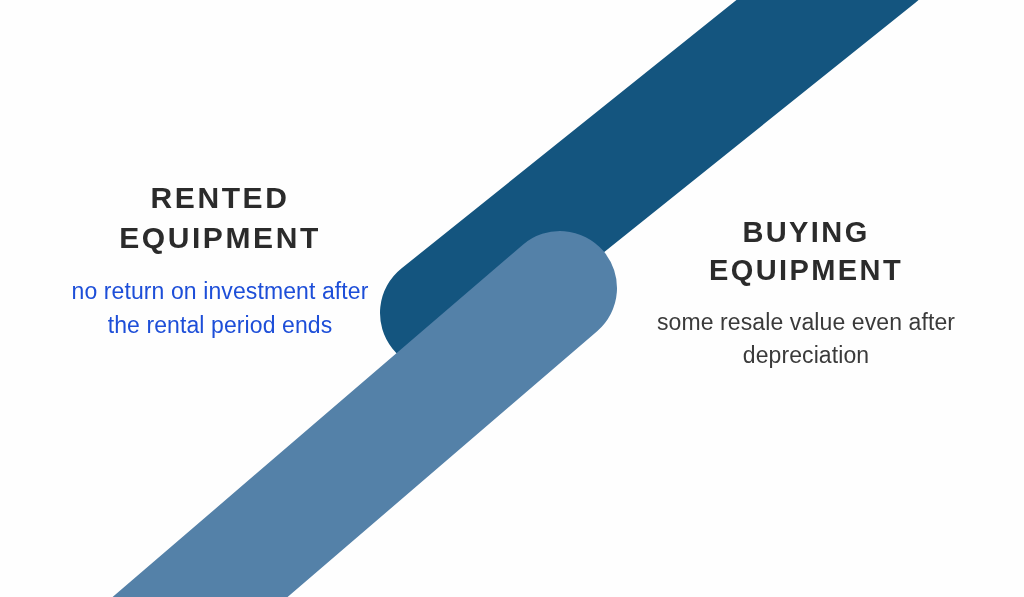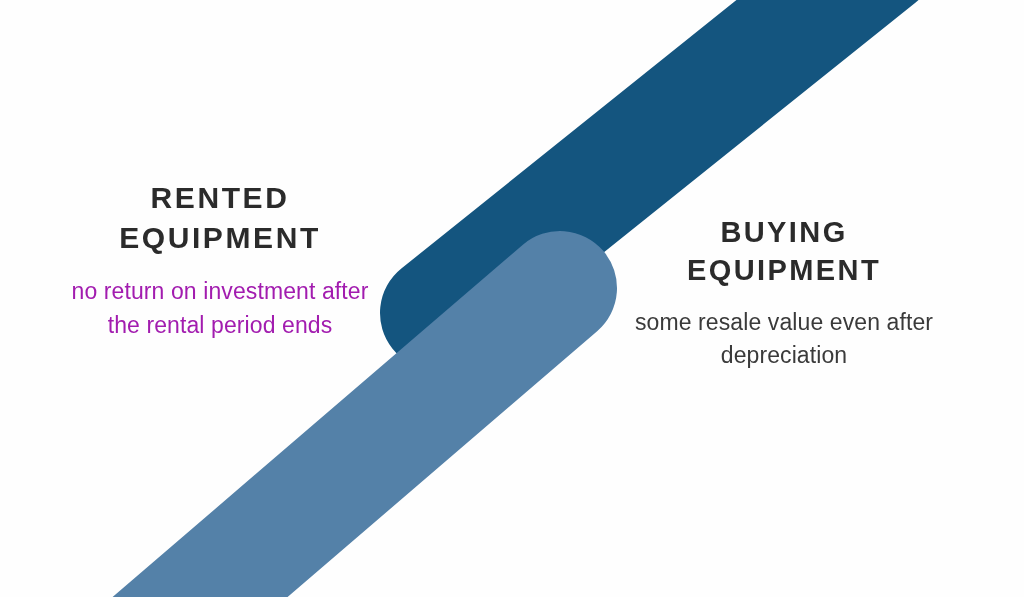--- a/index.html
+++ b/index.html
@@ -38,21 +38,21 @@
     text-align: center;
   }
 
   #panel-rented {
     left: 30px;
     top: 178px;
     width: 380px;
   }
 
   #panel-buying {
-    left: 598px;
+    left: 620px;
     top: 213px;
     width: 372px;
   }
 
   .panel-title {
     margin: 0;
     color: #2b2b2b;
     font-size: 30px;
     line-height: 1.32;
     font-weight: bold;
@@ -96,21 +96,21 @@
     </g>
 
     <g>
       <line x1="560" y1="288" x2="150" y2="640" stroke="#5481a8" stroke-width="114" stroke-linecap="round"></line>
     </g>
   </svg>
 
   <div class="panel" id="panel-rented">
     <h2 class="panel-title" style="color: rgb(43, 43, 43);">RENTED
 EQUIPMENT</h2>
-    <p class="panel-body" style="color: #a21caf;">no return on investment after the rental period ends</p>
+    <p class="panel-body" style="color: #1d4ed8;">no return on investment after the rental period ends</p>
   </div>
 
   <div class="panel" id="panel-buying">
     <h2 class="panel-title" style="color: rgb(43, 43, 43);">BUYING
 EQUIPMENT</h2>
     <p class="panel-body" style="color: rgb(58, 58, 58); text-align: center;">some resale value even after depreciation</p>
   </div>
 
 </div>
 

